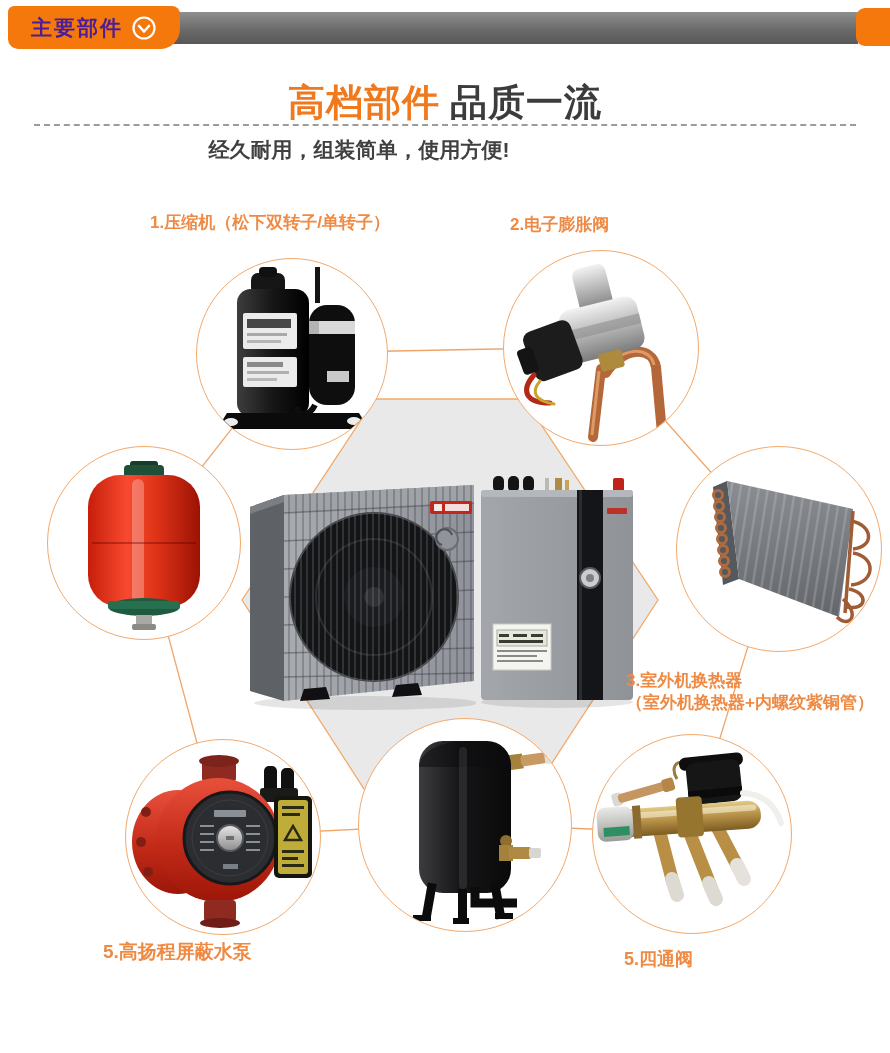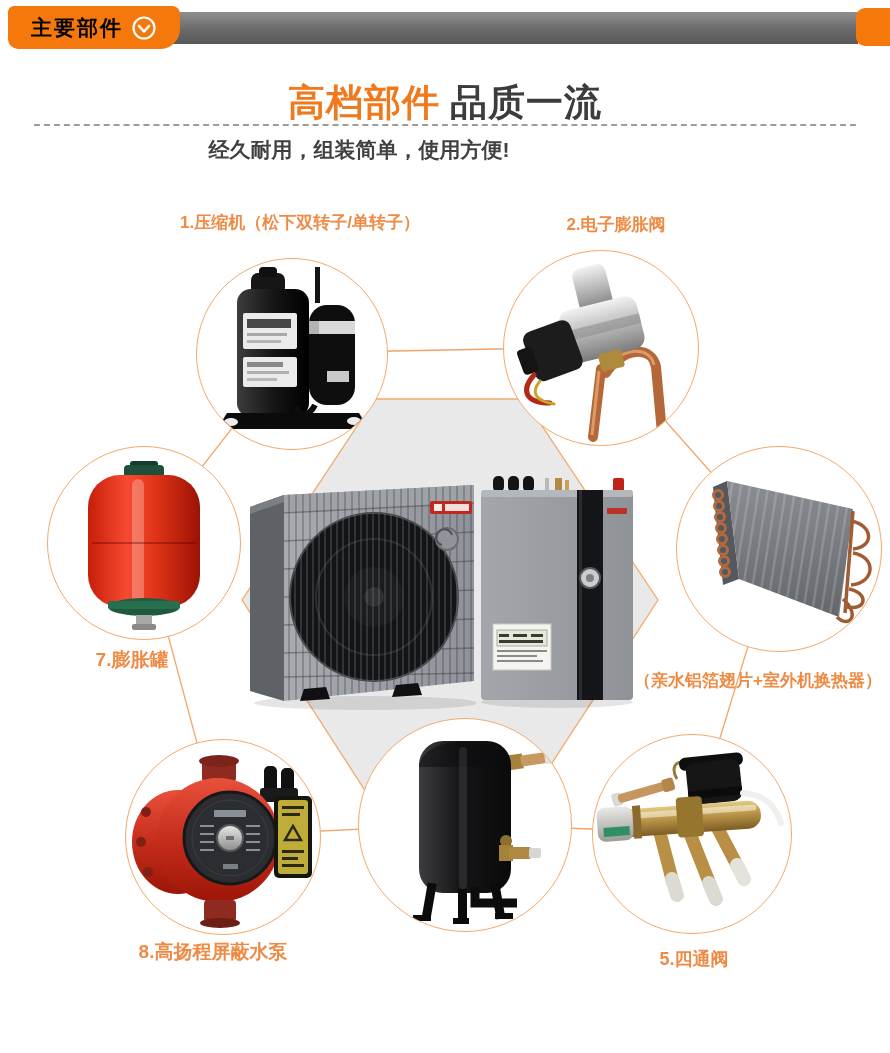--- a/index.html
+++ b/index.html
@@ -5,44 +5,44 @@
   html,body{margin:0;padding:0;background:#fff;}
   #page{position:relative;width:890px;height:1053px;background:#ffffff;overflow:hidden;
         font-family:"Liberation Sans","DejaVu Sans",sans-serif;}
   
   .hdr-bar{position:absolute;left:150px;top:12px;width:708px;height:32px;
            background:linear-gradient(#8f8f8f,#6a6a6a 55%,#585858);}
   .hdr-cap{position:absolute;left:856px;top:8px;width:34px;height:38px;background:#f5780d;
            border-radius:9px 0 0 9px;}
   .hdr-tab{position:absolute;left:8px;top:6px;width:172px;height:43px;background:#f5780d;
            border-radius:6px 8px 20px 10px;display:flex;align-items:center;justify-content:center;gap:8px;}
-  .hdr-tab span{color:#000000;font-size:21px;font-weight:bold;letter-spacing:2px;}
+  .hdr-tab span{color:#4c1d95;font-size:21px;font-weight:bold;letter-spacing:2px;}
   
   .title{position:absolute;left:0;top:78px;width:890px;text-align:center;font-size:37px;font-weight:bold;
          letter-spacing:1px;color:#3c3c3c;}
   .title .hl{color:#f0791d;margin-right:10px;}
   .divider{position:absolute;left:34px;top:124px;width:822px;border-top:2px dashed #9c9c9c;}
   .subtitle{position:absolute;left:0;top:136px;width:718px;text-align:center;font-size:21px;
             font-weight:600;color:#404040;}
   
   .net{position:absolute;left:0;top:0;width:890px;height:1053px;}
   .circ{position:absolute;border-radius:50%;background:#fff;border:1px solid #f2a96c;overflow:hidden;}
   .c1{left:196px;top:258px;width:190px;height:190px;}
   .c2{left:503px;top:250px;width:194px;height:194px;}
   .c7{left:47px;top:446px;width:192px;height:192px;}
   .c3{left:676px;top:446px;width:204px;height:204px;}
   .c6{left:125px;top:739px;width:194px;height:194px;}
   .c5{left:358px;top:718px;width:212px;height:212px;}
   .c4{left:592px;top:734px;width:198px;height:198px;}
   .circ svg{display:block;}
   .prod{position:absolute;}
   
-  .lbl{position:absolute;color:#ee8a44;font-weight:600;text-align:center;line-height:1.3;}
+  .lbl{position:absolute;color:#ee8a44;font-weight:600;text-align:left;line-height:1.3;}
   .lbl1{left:150px;top:212px;width:300px;font-size:17px;}
-  .lbl2{left:526px;top:214px;width:180px;font-size:17px;}
+  .lbl2{left:510px;top:214px;width:180px;font-size:17px;}
   .lbl7{left:42px;top:648px;width:180px;font-size:19px;}
   .lbl3{left:626px;top:670px;width:264px;font-size:17px;}
   .lbl6{left:103px;top:940px;width:220px;font-size:19px;}
   .lbl5{left:328px;top:941px;width:262px;font-size:18px;}
   .lbl4{left:624px;top:948px;width:140px;font-size:18px;}
 </style>
 </head>
 <body>
 
 <div id="page">
@@ -409,20 +409,20 @@
     </g>
     <g fill="#8a8a86">
       <rect x="18" y="176" width="50" height="2"></rect>
         <rect x="18" y="181" width="40" height="2"></rect>
       <rect x="18" y="186" width="46" height="2"></rect>
     </g>
   </svg>
 
   <div class="lbl lbl1">1.压缩机（松下双转子/单转子）</div>
   <div class="lbl lbl2">2.电子膨胀阀</div>
-  <div class="lbl lbl7">7.膨胀罐</div>
   <div class="lbl lbl3">
-    <div>（亲水铝箔翅片+室外机换热器）</div>
-  </div>
-  <div class="lbl lbl6">8.高扬程屏蔽水泵</div>
+    <div>3.室外机换热器</div>
+    <div>（室外机换热器+内螺纹紫铜管）</div>
+  </div>
+  <div class="lbl lbl6">5.高扬程屏蔽水泵</div>
   <div class="lbl lbl4">5.四通阀</div>
 
 </div>
 
 </body></html>

